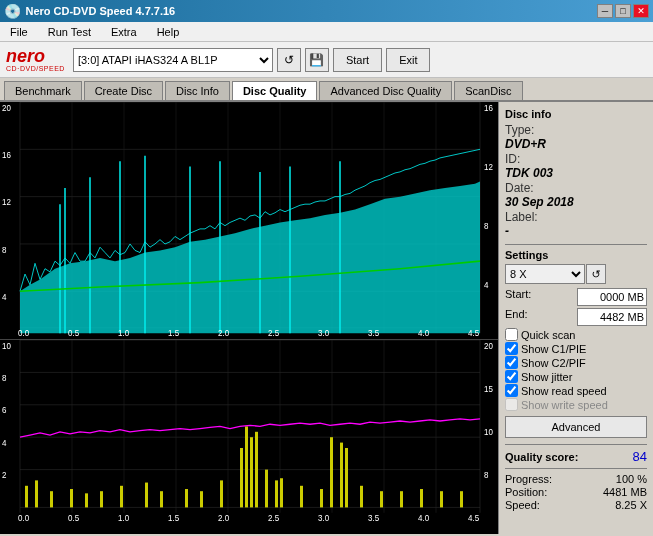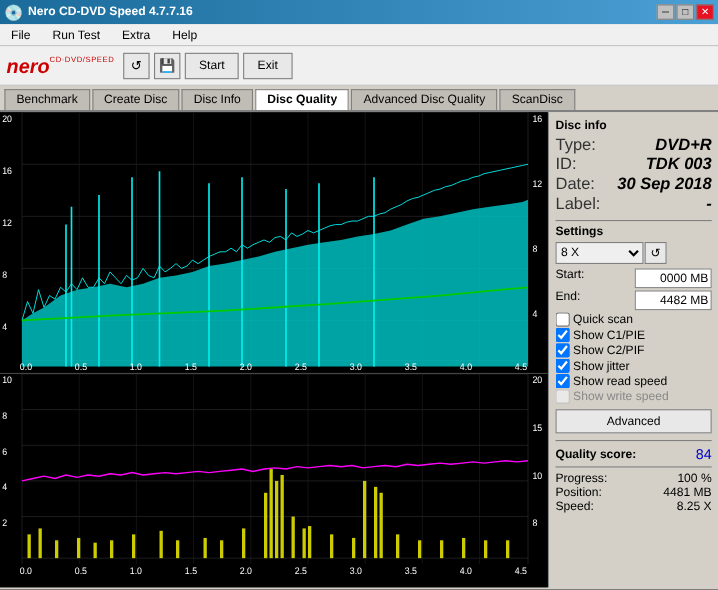--- a/index.html
+++ b/index.html
@@ -34,21 +34,21 @@
     
     
     .chart-upper { height: 55%; border-bottom: 1px solid #444; position: relative; background: #000; }
     .chart-lower { height: 45%; position: relative; background: #000; }
     
     
     .right-panel { width: 155px; background: #d4d0c8; border-left: 1px solid #808080; padding: 6px; overflow-y: auto; }
     
     .panel-section { margin-bottom: 6px; }
     .panel-title { font-weight: bold; font-size: 11px; margin-bottom: 3px; }
-    .panel-row { display: flex; justify-content: space-between; font-size: 15px; margin-bottom: 1px; }
+    .panel-row { display: flex; justify-content: space-between; font-size: 12px; margin-bottom: 1px; flex-direction: column; }
     .panel-label { color: #333; }
     .panel-value { color: #000; font-weight: bold; font-style: italic; }
     .speed-row { display: flex; gap: 1px; align-items: center; margin-bottom: 4px; }
     .speed-select { height: 20px; width: 80px; font-size: 11px; border: 1px solid #808080; }
     
     .input-field { height: 18px; width: 70px; font-size: 11px; border: 1px solid #808080; text-align: right; background: white; padding-right: 2px; }
     .input-row { display: flex; justify-content: space-between; margin-bottom: 2px; }
     .input-label { font-size: 11px; }
     
     .checkbox-row { display: flex; align-items: center; gap: 3px; margin-bottom: 1px; }
@@ -67,21 +67,21 @@
     
     
     .legend-area { height: 60px; background: #d4d0c8; display: flex; padding: 4px 8px; gap: 20px; border-top: 1px solid #808080; }
     
     
     .chart-canvas { width: 100%; height: 100%; }
     
     .chart-wrapper { position: relative; width: 100%; height: 100%; }
     
     
-    .nero-logo { display: flex; flex-direction: row; align-items: flex-start; margin-right: 4px; }
+    .nero-logo { display: flex; flex-direction: column; align-items: flex-start; margin-right: 4px; }
     .nero-text { font-size: 18px; font-weight: bold; color: #cc0000; font-style: italic; line-height: 1; font-family: Arial, sans-serif; }
     .nero-sub { font-size: 7px; color: #cc0000; letter-spacing: 0.5px; }
   </style>
 </head>
 <body>
 
 <div class="title-bar">
   <div class="title-bar-left">
     <span style="font-size:14px;">💿</span>
     <span>Nero CD-DVD Speed 4.7.7.16</span>
@@ -98,20 +98,23 @@
   <span class="menu-item">Run Test</span>
   <span class="menu-item">Extra</span>
   <span class="menu-item">Help</span>
 </div>
 
 <div class="toolbar">
   <div class="nero-logo">
     <span class="nero-text">nero</span>
     <span class="nero-sub">CD·DVD/SPEED</span>
   </div>
+  <select class="drive-select">
+    <option>[3:0]  ATAPI iHAS324  A BL1P</option>
+  </select>
   <button class="toolbar-btn" title="Refresh">↺</button>
   <button class="toolbar-btn" title="Save">💾</button>
   <button class="toolbar-btn-large">Start</button>
   <button class="toolbar-btn-large">Exit</button>
 </div>
 
 <div class="tabs">
   <div class="tab">Benchmark</div>
   <div class="tab">Create Disc</div>
   <div class="tab">Disc Info</div>

